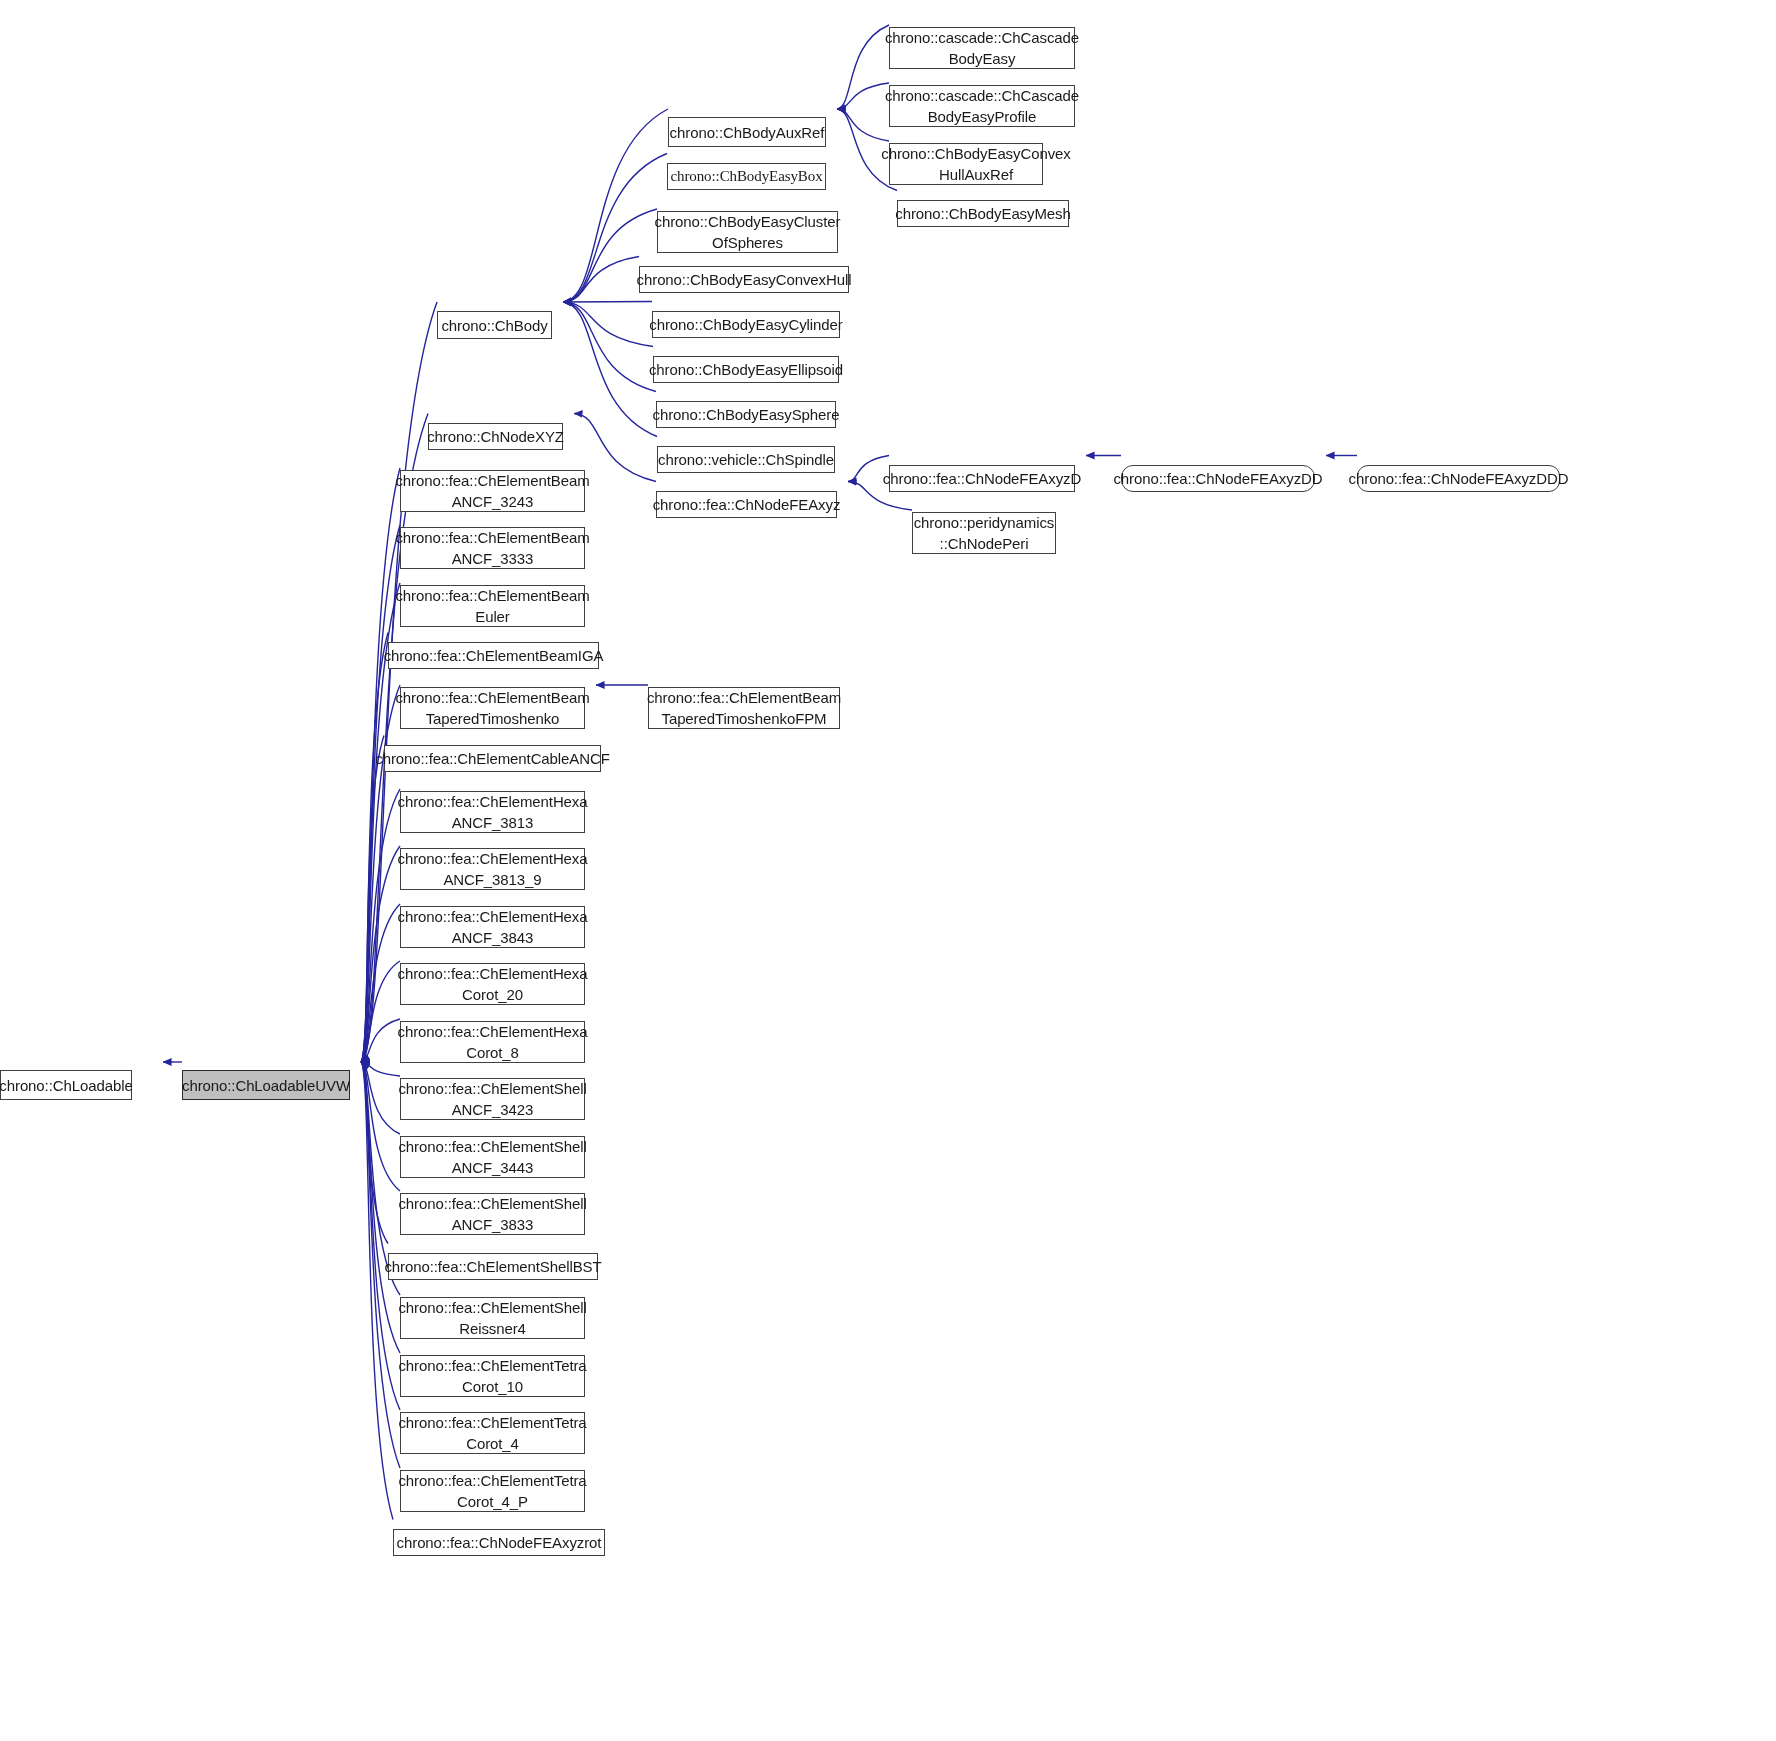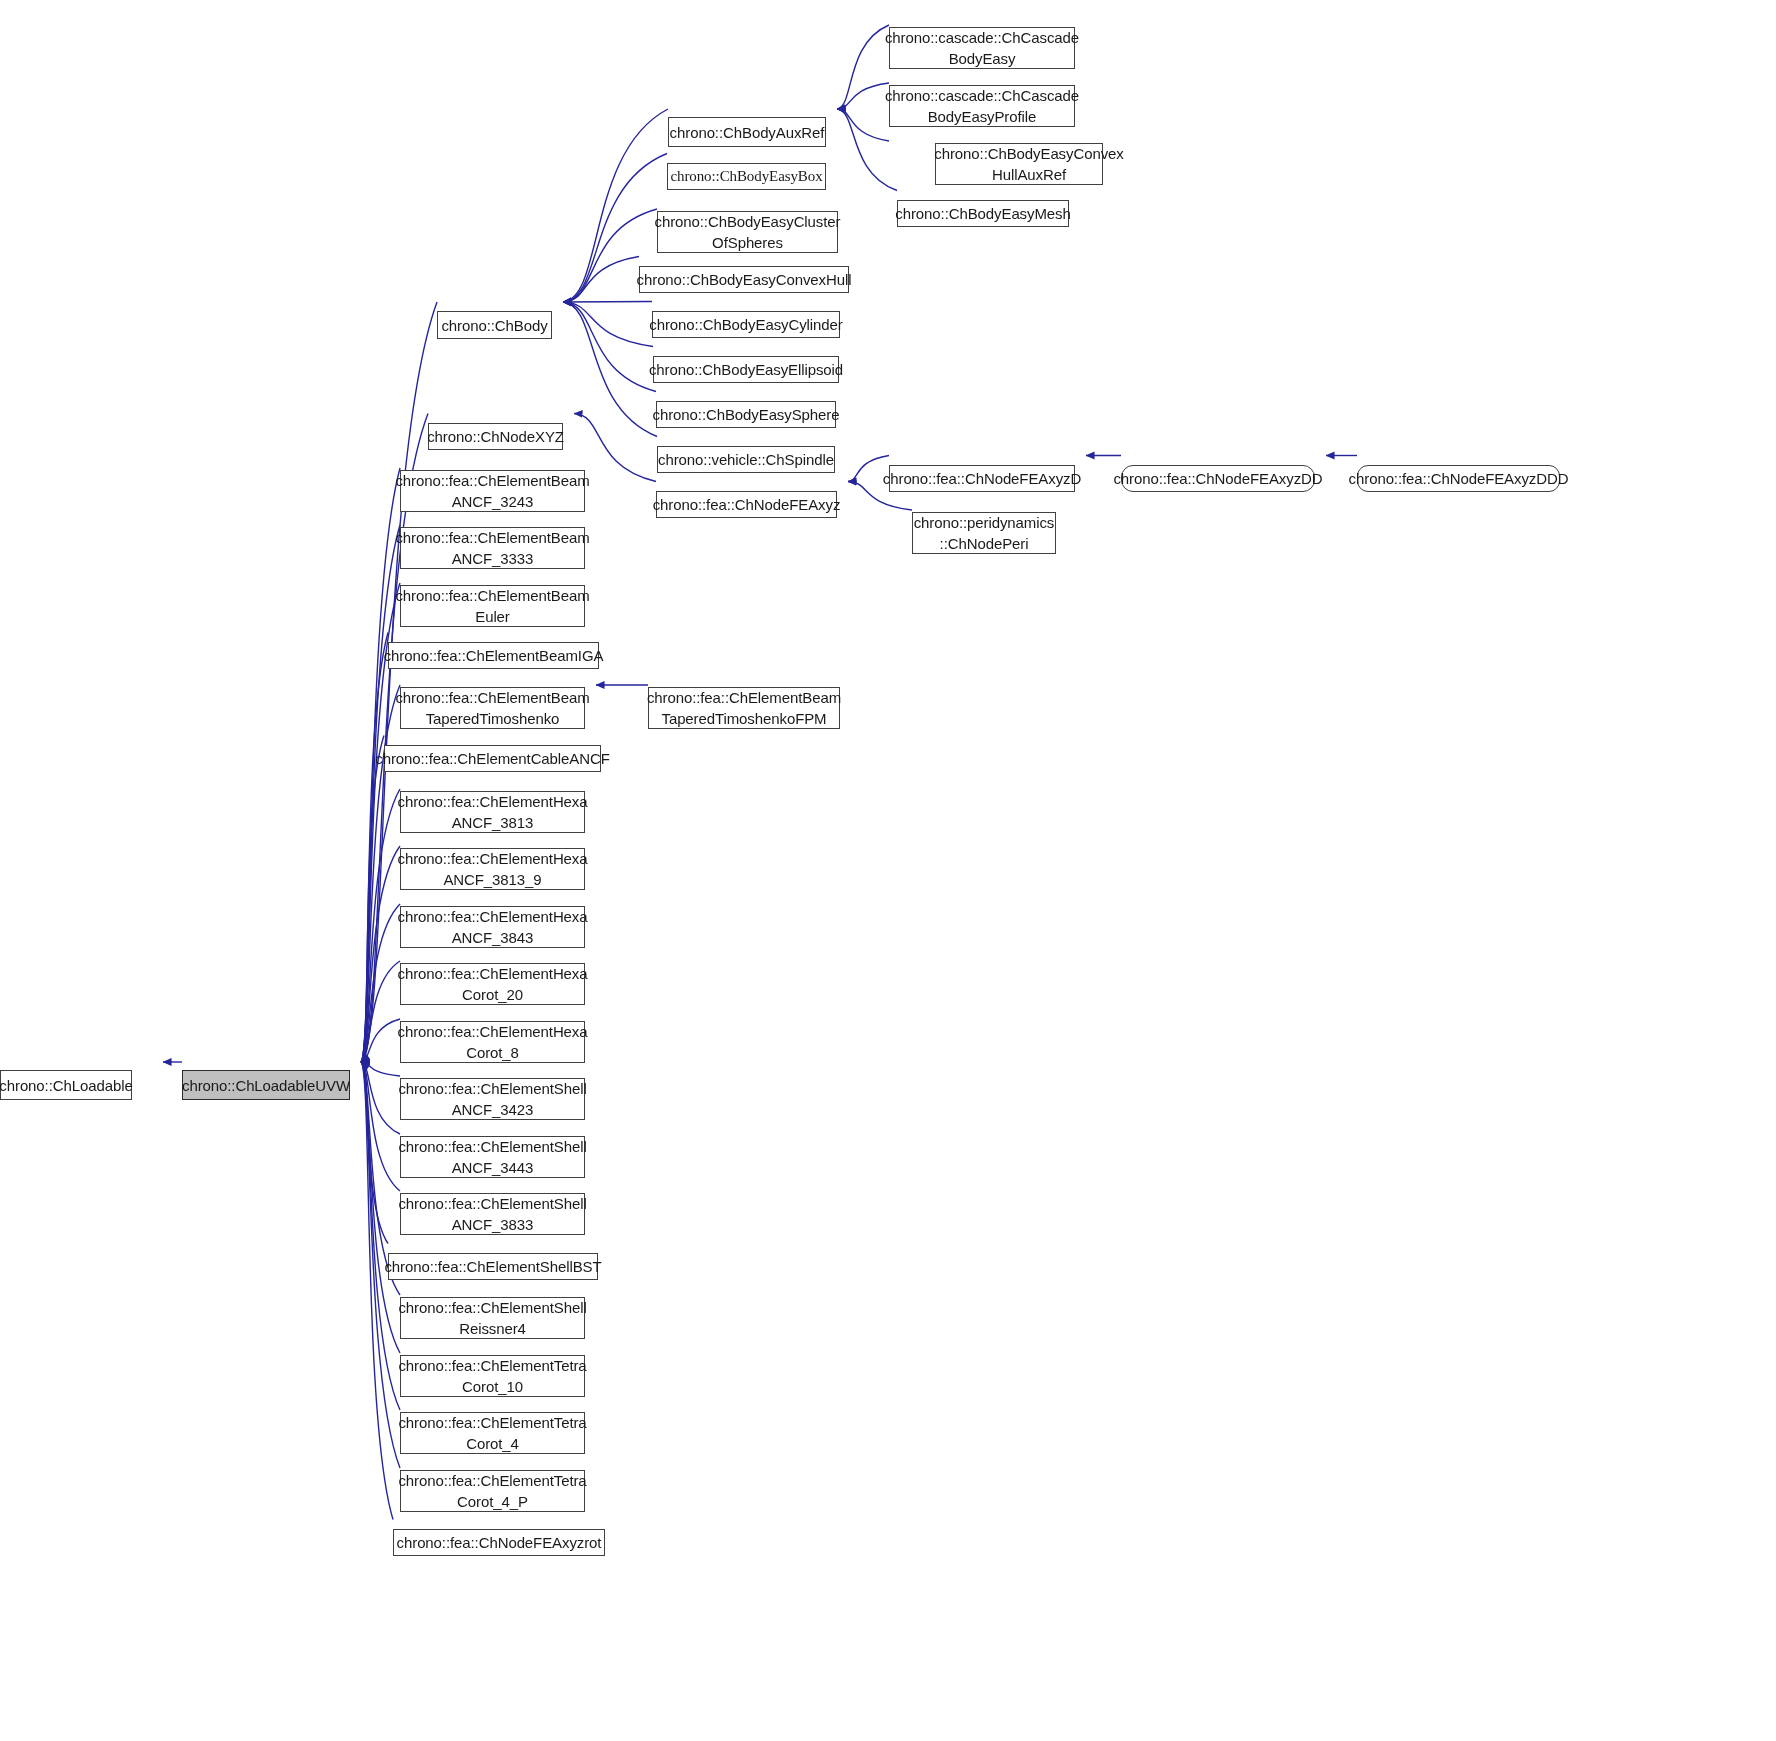--- a/index.html
+++ b/index.html
@@ -100,21 +100,21 @@
       <path d="M648,685 L596,685" fill="none" stroke="#25259c" stroke-width="1.4" marker-end="url(#arrow)"></path>
     </svg>
   <div id="nodes-layer">
       <div class="node" style="left: 0; top: 1047px; width: 132px; height: 30px;">chrono::ChLoadable</div>
       <div class="node highlight" style="left: 182px; top: 1047px; width: 168px; height: 30px;">chrono::ChLoadableUVW</div>
       <div class="node" style="left: 668px; top: 94px; width: 158px; height: 30px;">chrono::ChBodyAuxRef</div>
       <div class="node" style="left: 889px; top: 4px; width: 186px; height: 42px;">chrono::cascade::ChCascade
 BodyEasy</div>
       <div class="node" style="left: 889px; top: 62px; width: 186px; height: 42px;">chrono::cascade::ChCascade
 BodyEasyProfile</div>
-      <div class="node" style="left: 935px; top: 120px; width: 168px; height: 42px; padding-left: 20px;">chrono::ChBodyEasyConvex
+      <div class="node" style="left: 889px; top: 120px; width: 154px; height: 42px; padding-left: 20px;">chrono::ChBodyEasyConvex
 HullAuxRef</div>
       <div class="node" style="left: 897px; top: 177px; width: 172px; height: 27px;">chrono::ChBodyEasyMesh</div>
       <div class="node" style="left: 437px; top: 288px; width: 115px; height: 28px;">chrono::ChBody</div>
       <div class="node" style="left: 667px; top: 140px; width: 159px; height: 27px; font-family: Liberation Serif, serif;">chrono::ChBodyEasyBox</div>
       <div class="node" style="left: 657px; top: 188px; width: 181px; height: 42px;">chrono::ChBodyEasyCluster
 OfSpheres</div>
       <div class="node" style="left: 639px; top: 243px; width: 210px; height: 27px;">chrono::ChBodyEasyConvexHull</div>
       <div class="node" style="left: 652px; top: 288px; width: 188px; height: 27px;">chrono::ChBodyEasyCylinder</div>
       <div class="node" style="left: 653px; top: 333px; width: 186px; height: 27px;">chrono::ChBodyEasyEllipsoid</div>
       <div class="node" style="left: 656px; top: 378px; width: 180px; height: 27px;">chrono::ChBodyEasySphere</div>

